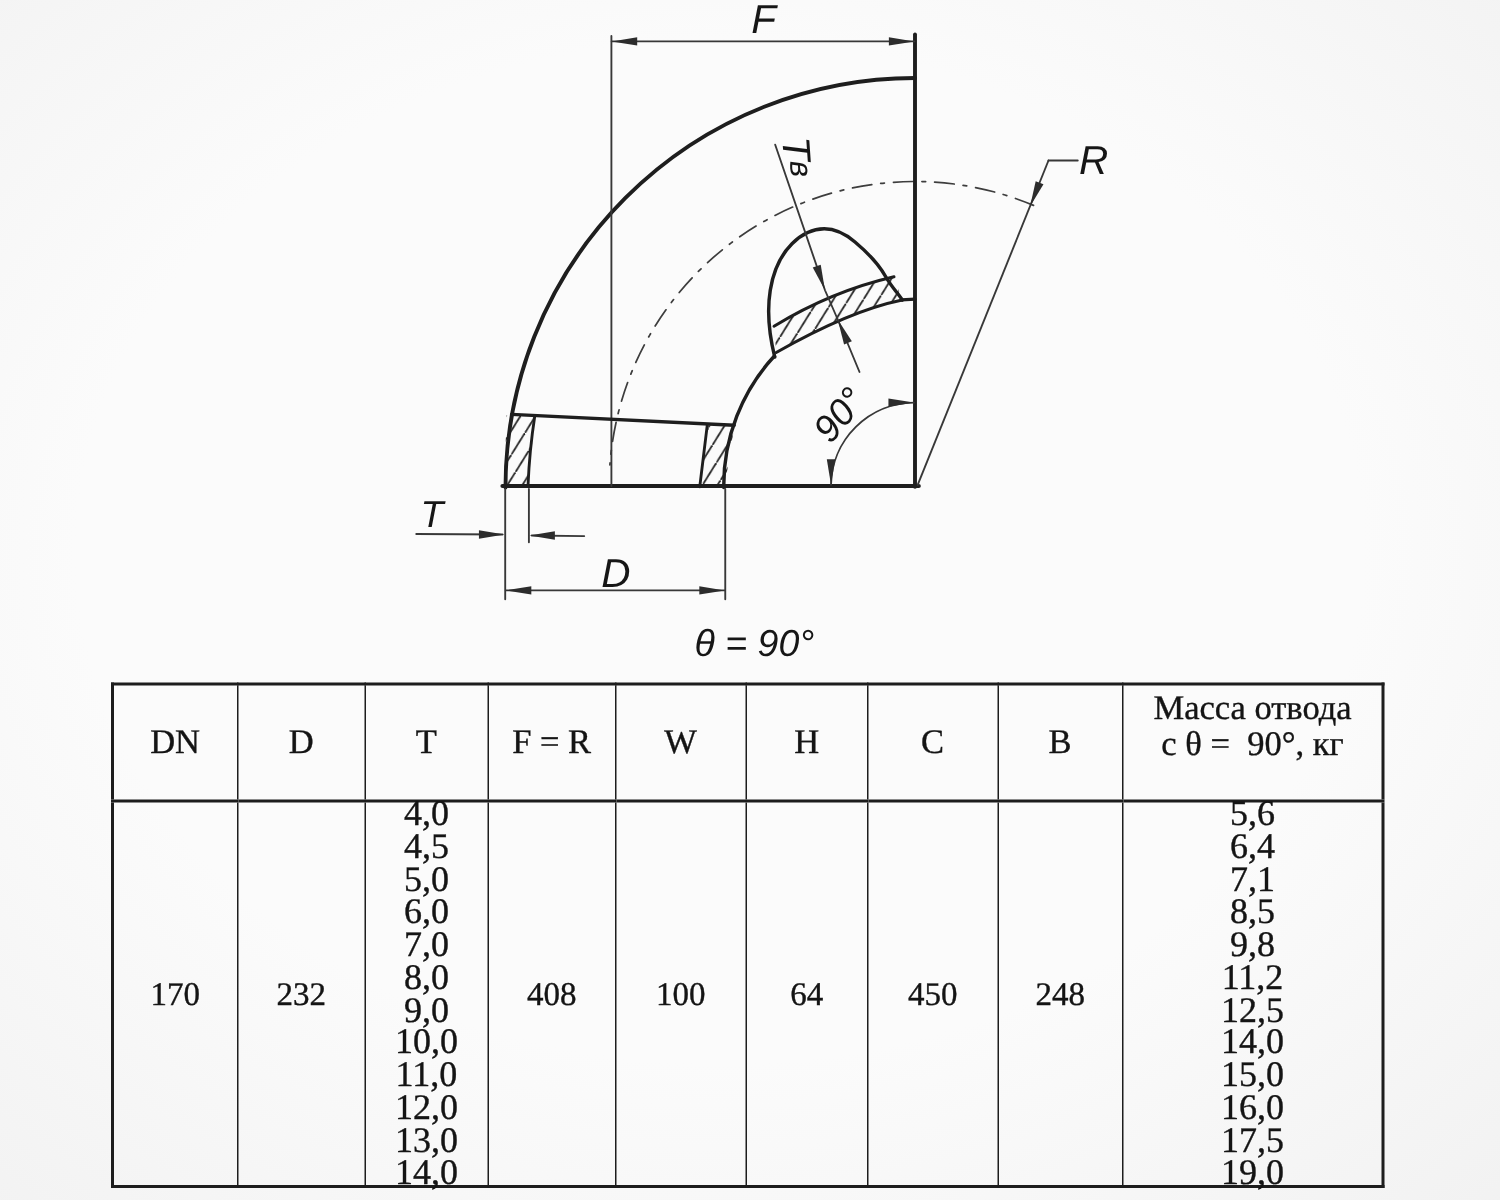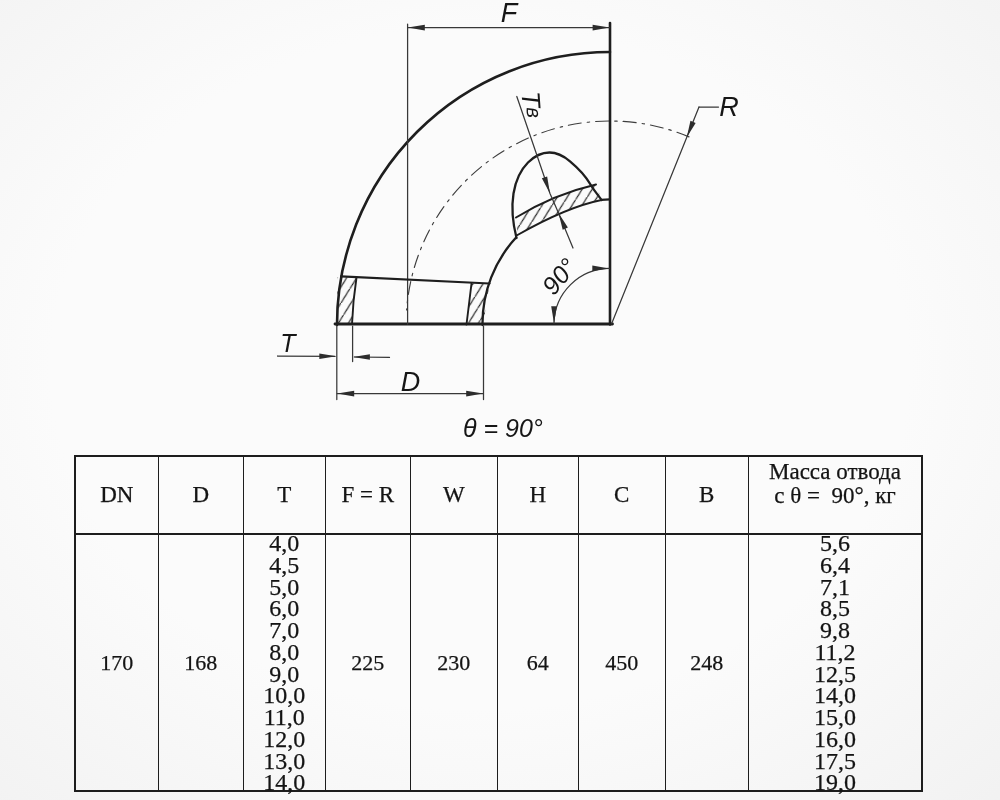--- a/index.html
+++ b/index.html
@@ -144,26 +144,26 @@
           <td>F = R</td>
           <td>W</td>
           <td>H</td>
           <td>C</td>
           <td>B</td>
     <td class="mass-h">Масса отвода<br>с θ =&nbsp; 90°, кг</td>
   </tr>
 
   <tr class="body">
     <td>170</td>
-    <td>168</td>
+    <td>232</td>
     <td class="multi">
             <div class="vals">4,0<br>4,5<br>5,0<br>6,0<br>7,0<br>8,0<br>9,0<br>10,0<br>11,0<br>12,0<br>13,0<br>14,0</div>
           </td>
-    <td>225</td>
-    <td>230</td>
+    <td>408</td>
+    <td>100</td>
     <td>64</td>
     <td>450</td>
     <td>248</td>
     <td class="multi">
             <div class="vals">5,6<br>6,4<br>7,1<br>8,5<br>9,8<br>11,2<br>12,5<br>14,0<br>15,0<br>16,0<br>17,5<br>19,0</div>
           </td>
   </tr>
 </tbody>
     </table>
 </div>

